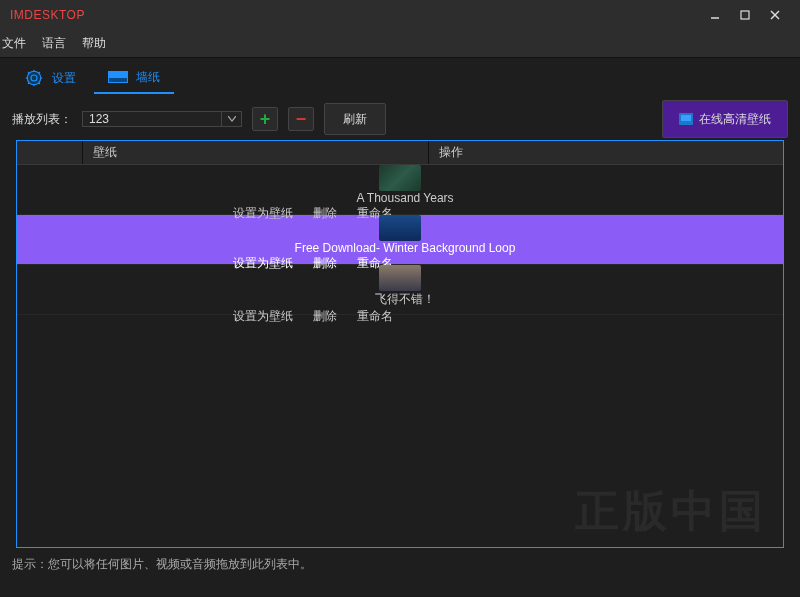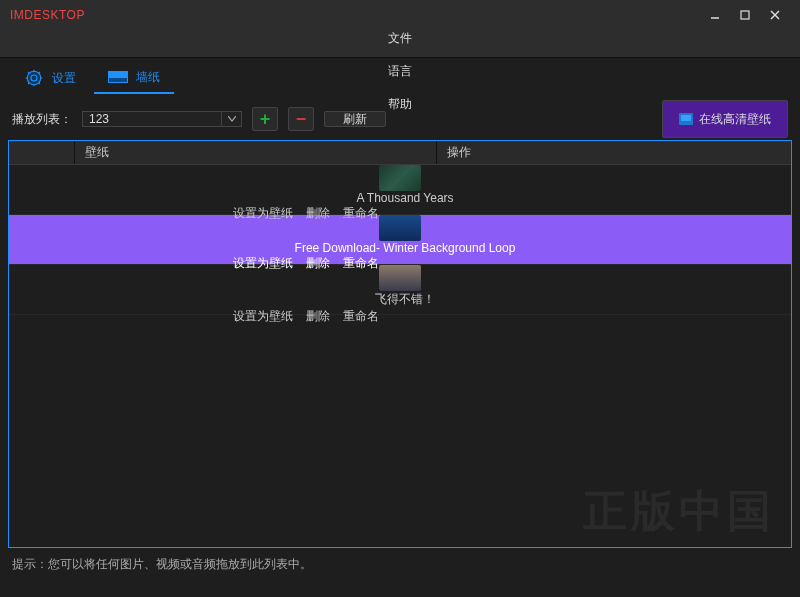--- a/index.html
+++ b/index.html
@@ -20,21 +20,20 @@
 .titlebar .title { flex: 1; color: #ef4444; font-size: 12px; letter-spacing: 0.5px; }
 .titlebar .win-btn {
   width: 30px; height: 30px; display: flex; align-items: center; justify-content: center;
   color: #ddd; cursor: pointer;
 }
 .menubar {
   height: 28px; background: #2d2d2d;
   display: flex; align-items: center;
   padding: 0 2px; gap: 16px;
   border-bottom: 1px solid #111;
-  flex-direction: column;
 }
 .menubar .menu-item { color: #ddd; cursor: pointer; }
 .tabbar {
   height: 40px; background: #1e1e1e;
   display: flex; align-items: center;
   padding: 0 10px; gap: 4px;
 }
 .tab {
   display: flex; align-items: center; gap: 8px;
   padding: 6px 14px;
@@ -68,41 +67,41 @@
   width: 26px; height: 24px;
   border: 1px solid #444;
   background: #2a2a2a;
   display: flex; align-items: center; justify-content: center;
   border-radius: 2px;
   cursor: pointer;
 }
 .plus { color: #1fae3c; font-size: 18px; font-weight: bold; line-height: 1; }
 .minus { color: #d33; font-size: 18px; font-weight: bold; line-height: 1; }
 .text-btn {
-  height: 16px; padding: 0 18px;
+  height: 32px; padding: 0 18px;
   border: 1px solid #444;
   background: #2a2a2a;
   color: #ddd;
   display: flex; align-items: center; justify-content: center;
   border-radius: 2px;
   cursor: pointer;
 }
 .toolbar .spacer { flex: 1; }
 .online-btn {
   height: 38px; padding: 0 16px;
   border: 1px solid #444;
   background: #4c1d95;
   color: #ddd;
   display: flex; align-items: center; justify-content: center;
   gap: 6px;
   border-radius: 2px;
   cursor: pointer;
 }
 .table-wrap {
-  margin: 0 8px;
+  margin: 0 16px;
   border: 1px solid #1e90ff;
   height: 408px;
   background: #1e1e1e;
   position: relative;
   overflow: hidden;
 }
 .table-head {
   height: 24px;
   background: #2a2a2a;
   border-bottom: 1px solid #3a3a3a;
@@ -117,21 +116,21 @@
   flex-direction: column;
 }
 .row.selected { background: #8b5cf6; color: #fff; }
 .row .thumb {
   width: 66px; height: 50px; display: flex; align-items: center; justify-content: center;
 }
 .row .thumb-inner {
   width: 42px; height: 26px; border-radius: 2px;
 }
 .row .name { flex: 1; padding-left: 10px; font-size: 12px; }
-.row .ops { width: 354px; padding-left: 10px; display: flex; gap: 13px; }
+.row .ops { width: 354px; padding-left: 10px; display: flex; gap: 20px; }
 .row .ops .op { cursor: pointer; }
 .watermark {
   position: absolute; right: 16px; bottom: 6px;
   font-size: 44px; color: #2a2a2a; letter-spacing: 4px;
   font-weight: bold; pointer-events: none; user-select: none;
 }
 .statusbar {
   padding: 8px 12px;
   color: #aaa;
   font-size: 12px;

